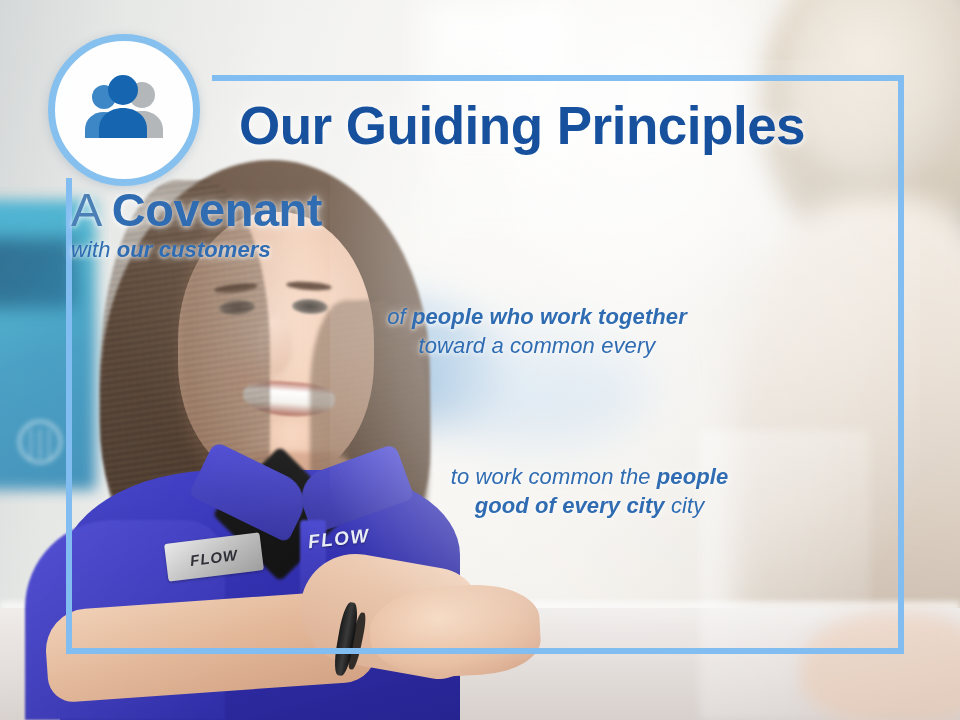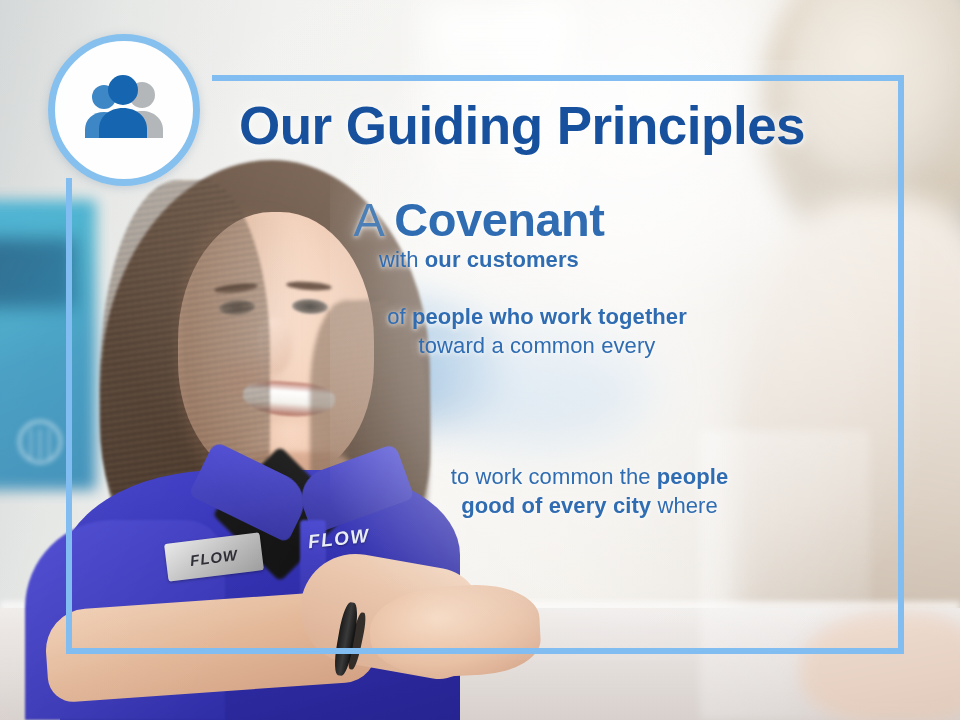--- a/index.html
+++ b/index.html
@@ -321,24 +321,25 @@
   .line-main {
     font-size:47px; font-weight:bold; color:var(--blue);
     line-height:1.04; letter-spacing:-.5px;
     text-shadow:0 1px 5px rgba(255,255,255,.8), 0 0 14px rgba(255,255,255,.6);
   }
   .line-main .art { font-weight:400; color:#4b7fb5; }
   .line-sub {
     font-size:22px; font-weight:400; color:var(--blue);
     line-height:1.34; letter-spacing:.1px;
     text-shadow:0 1px 4px rgba(255,255,255,.85), 0 0 12px rgba(255,255,255,.6);
+    font-style:italic;
   }
   .line-sub b { font-weight:bold; }
 
-  #block-covenant   { left:0; top:196px; text-align:center; padding-left:54px; }
+  #block-covenant   { left:0; top:186px; padding-left:71px; }
   #block-community  { left:0; top:302px; text-align:center; padding-left:170px; }
   #block-commitment { left:0; top:462px; text-align:center; padding-left:275px; }
 
   :root { --navy:#17509d; --blue:#2f6cb2; --frame:#82bdf2; }
 </style>
 </head>
 <body>
 
 <div id="photo">
   <div class="bg-room"></div>
@@ -435,17 +436,17 @@
     <div class="line-sub">
       <span>toward a common every</span>
     </div>
   </div>
 
   <div class="block" id="block-commitment">
     <div class="line-sub">
       <span>to work common the </span><b>people</b>
     </div>
     <div class="line-sub">
-      <b>good of every city</b><span> where</span>
+      <b>good of every city</b><span> city</span>
     </div>
   </div>
 
 </div>
 
 </body></html>

